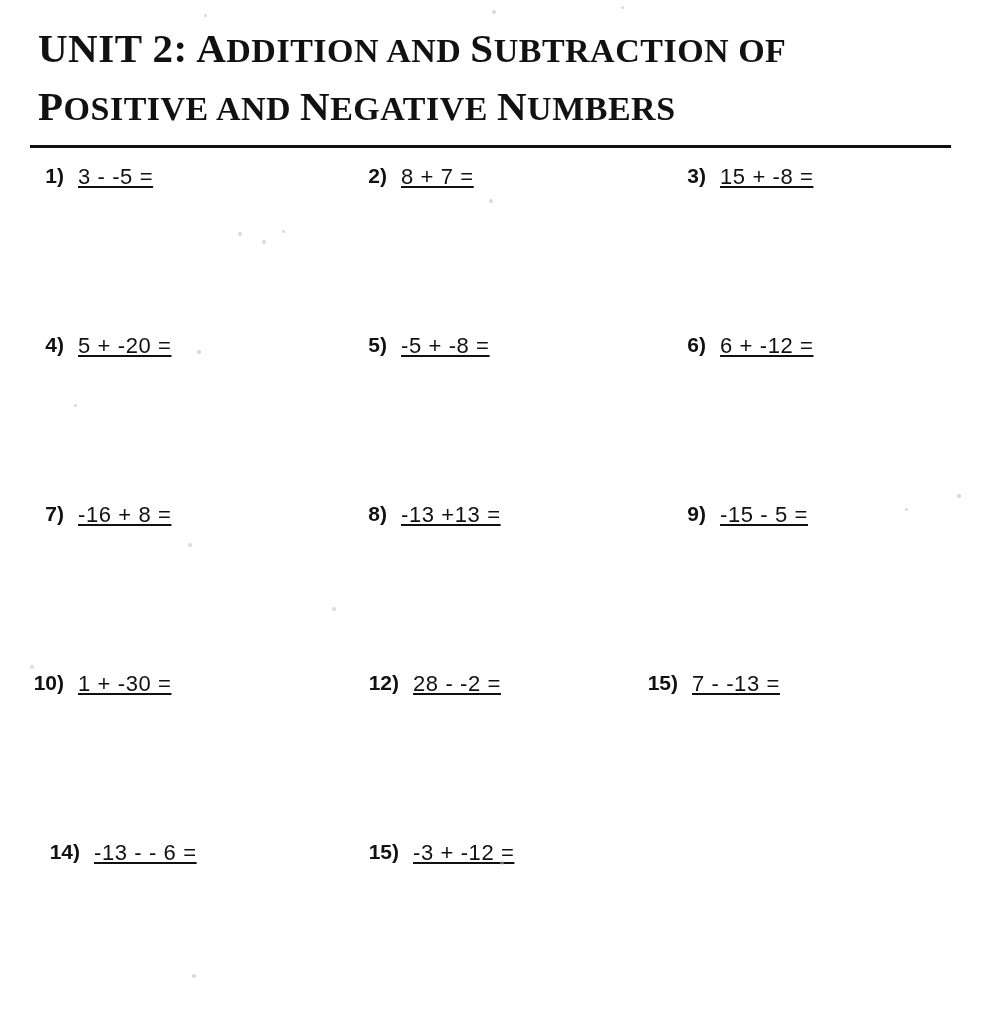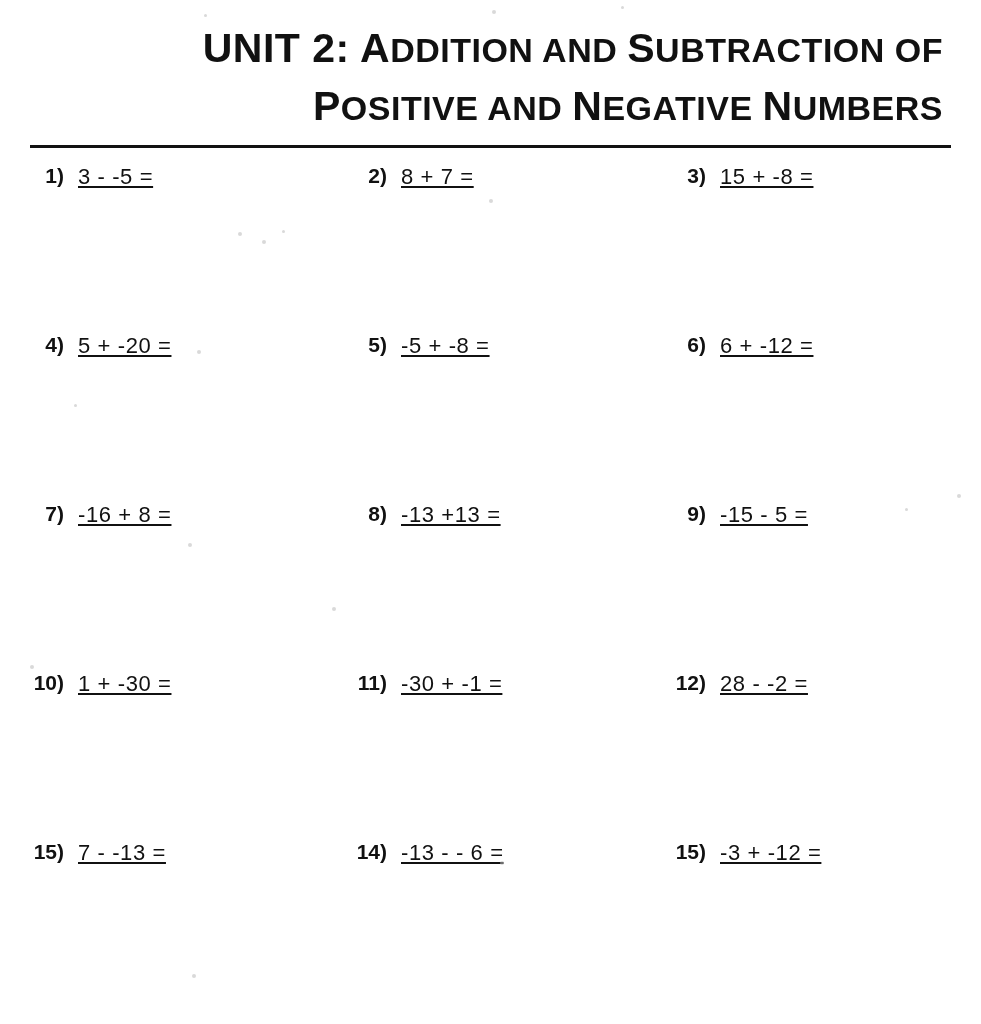--- a/index.html
+++ b/index.html
@@ -19,22 +19,23 @@
   .page {
     position: relative;
     width: 981px;
     height: 1024px;
     box-sizing: border-box;
     padding: 18px 30px 0 30px;
   }
 
   
   .title-block {
-    text-align: right;
+    text-align: left;
     padding: 6px 8px 0 8px;
+    font-family: Liberation Serif, serif;
   }
   .title-line {
     font-weight: bold;
     letter-spacing: 0.5px;
     line-height: 1.18;
     white-space: nowrap;
   }
   
   .title-line-1 {
     font-size: 41px;
@@ -153,24 +154,20 @@
       <span class="qexpr">-13 +13 =</span>
     </div>
     <div class="cell col3">
       <span class="qnum">9)</span>
       <span class="qexpr">-15 - 5 =</span>
     </div>
 
     <div class="cell col1">
       <span class="qnum">10)</span>
       <span class="qexpr">1 + -30 =</span>
-    </div>
-    <div class="cell col2">
-      <span class="qnum">11)</span>
-      <span class="qexpr">-30 + -1 =</span>
     </div>
     <div class="cell col3">
       <span class="qnum">12)</span>
       <span class="qexpr">28 - -2 =</span>
     </div>
 
     <div class="cell col1">
       <span class="qnum">15)</span>
       <span class="qexpr">7 - -13 =</span>
     </div>

